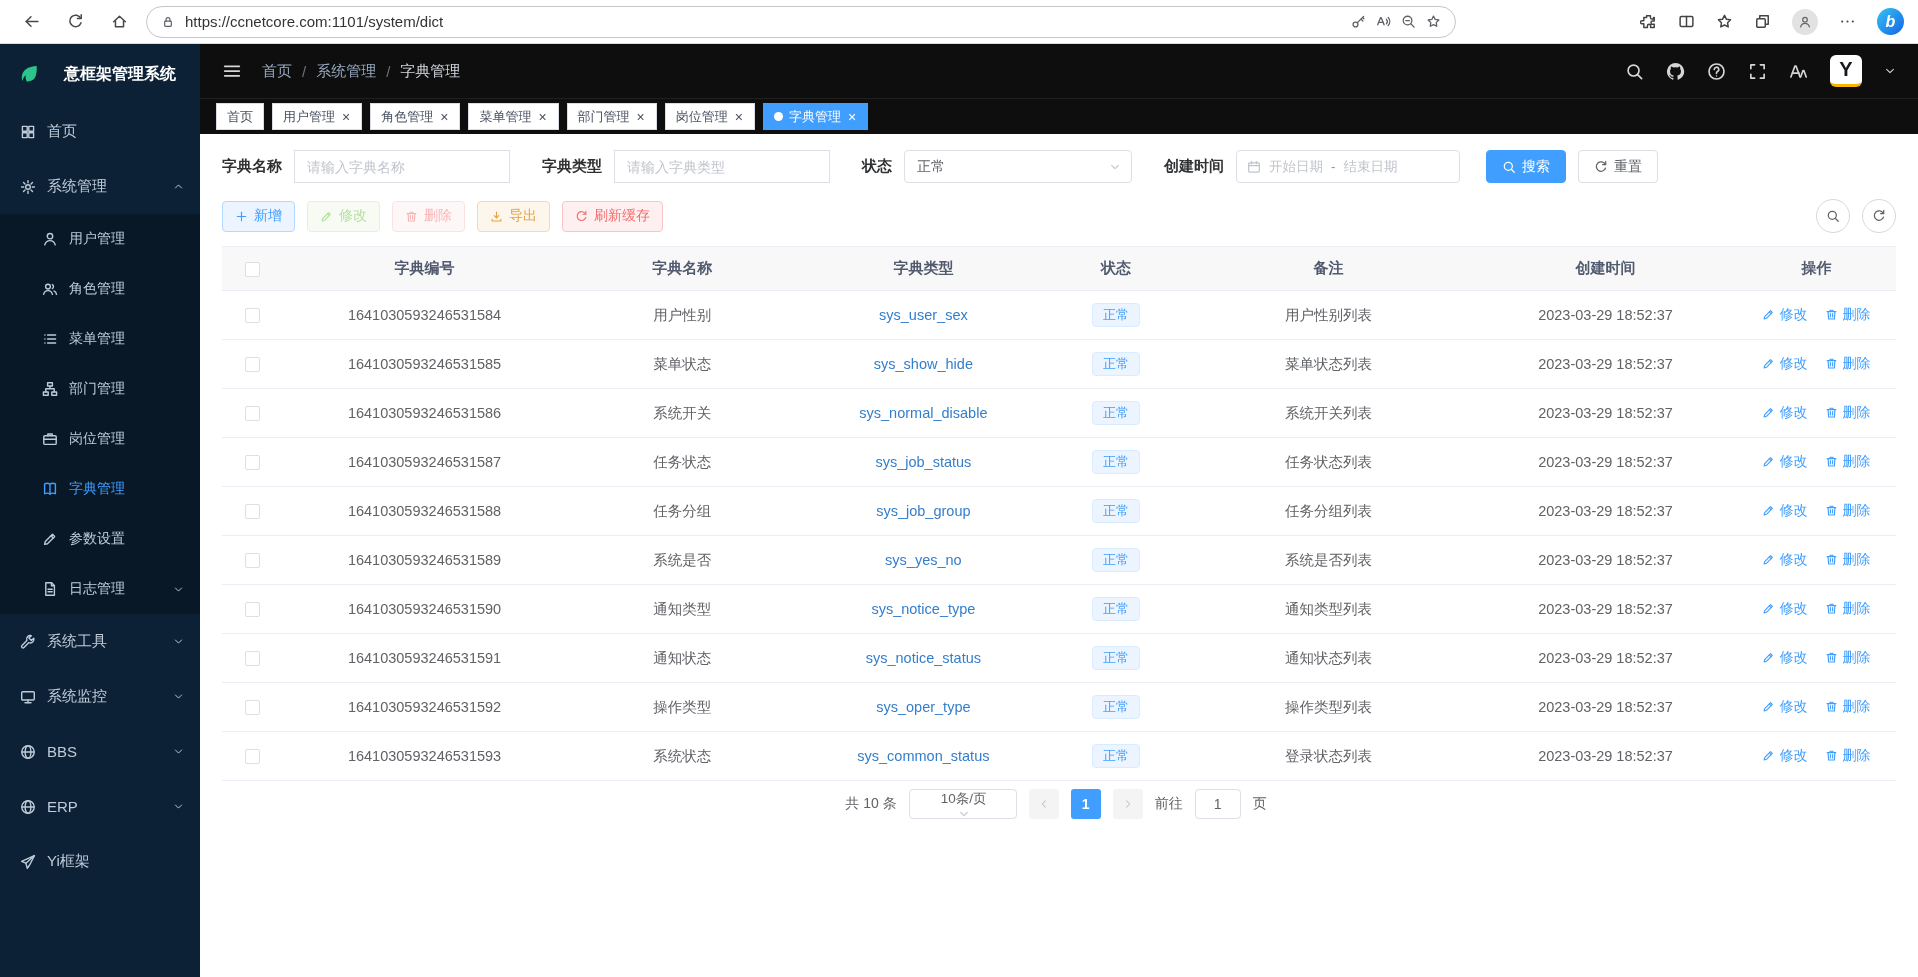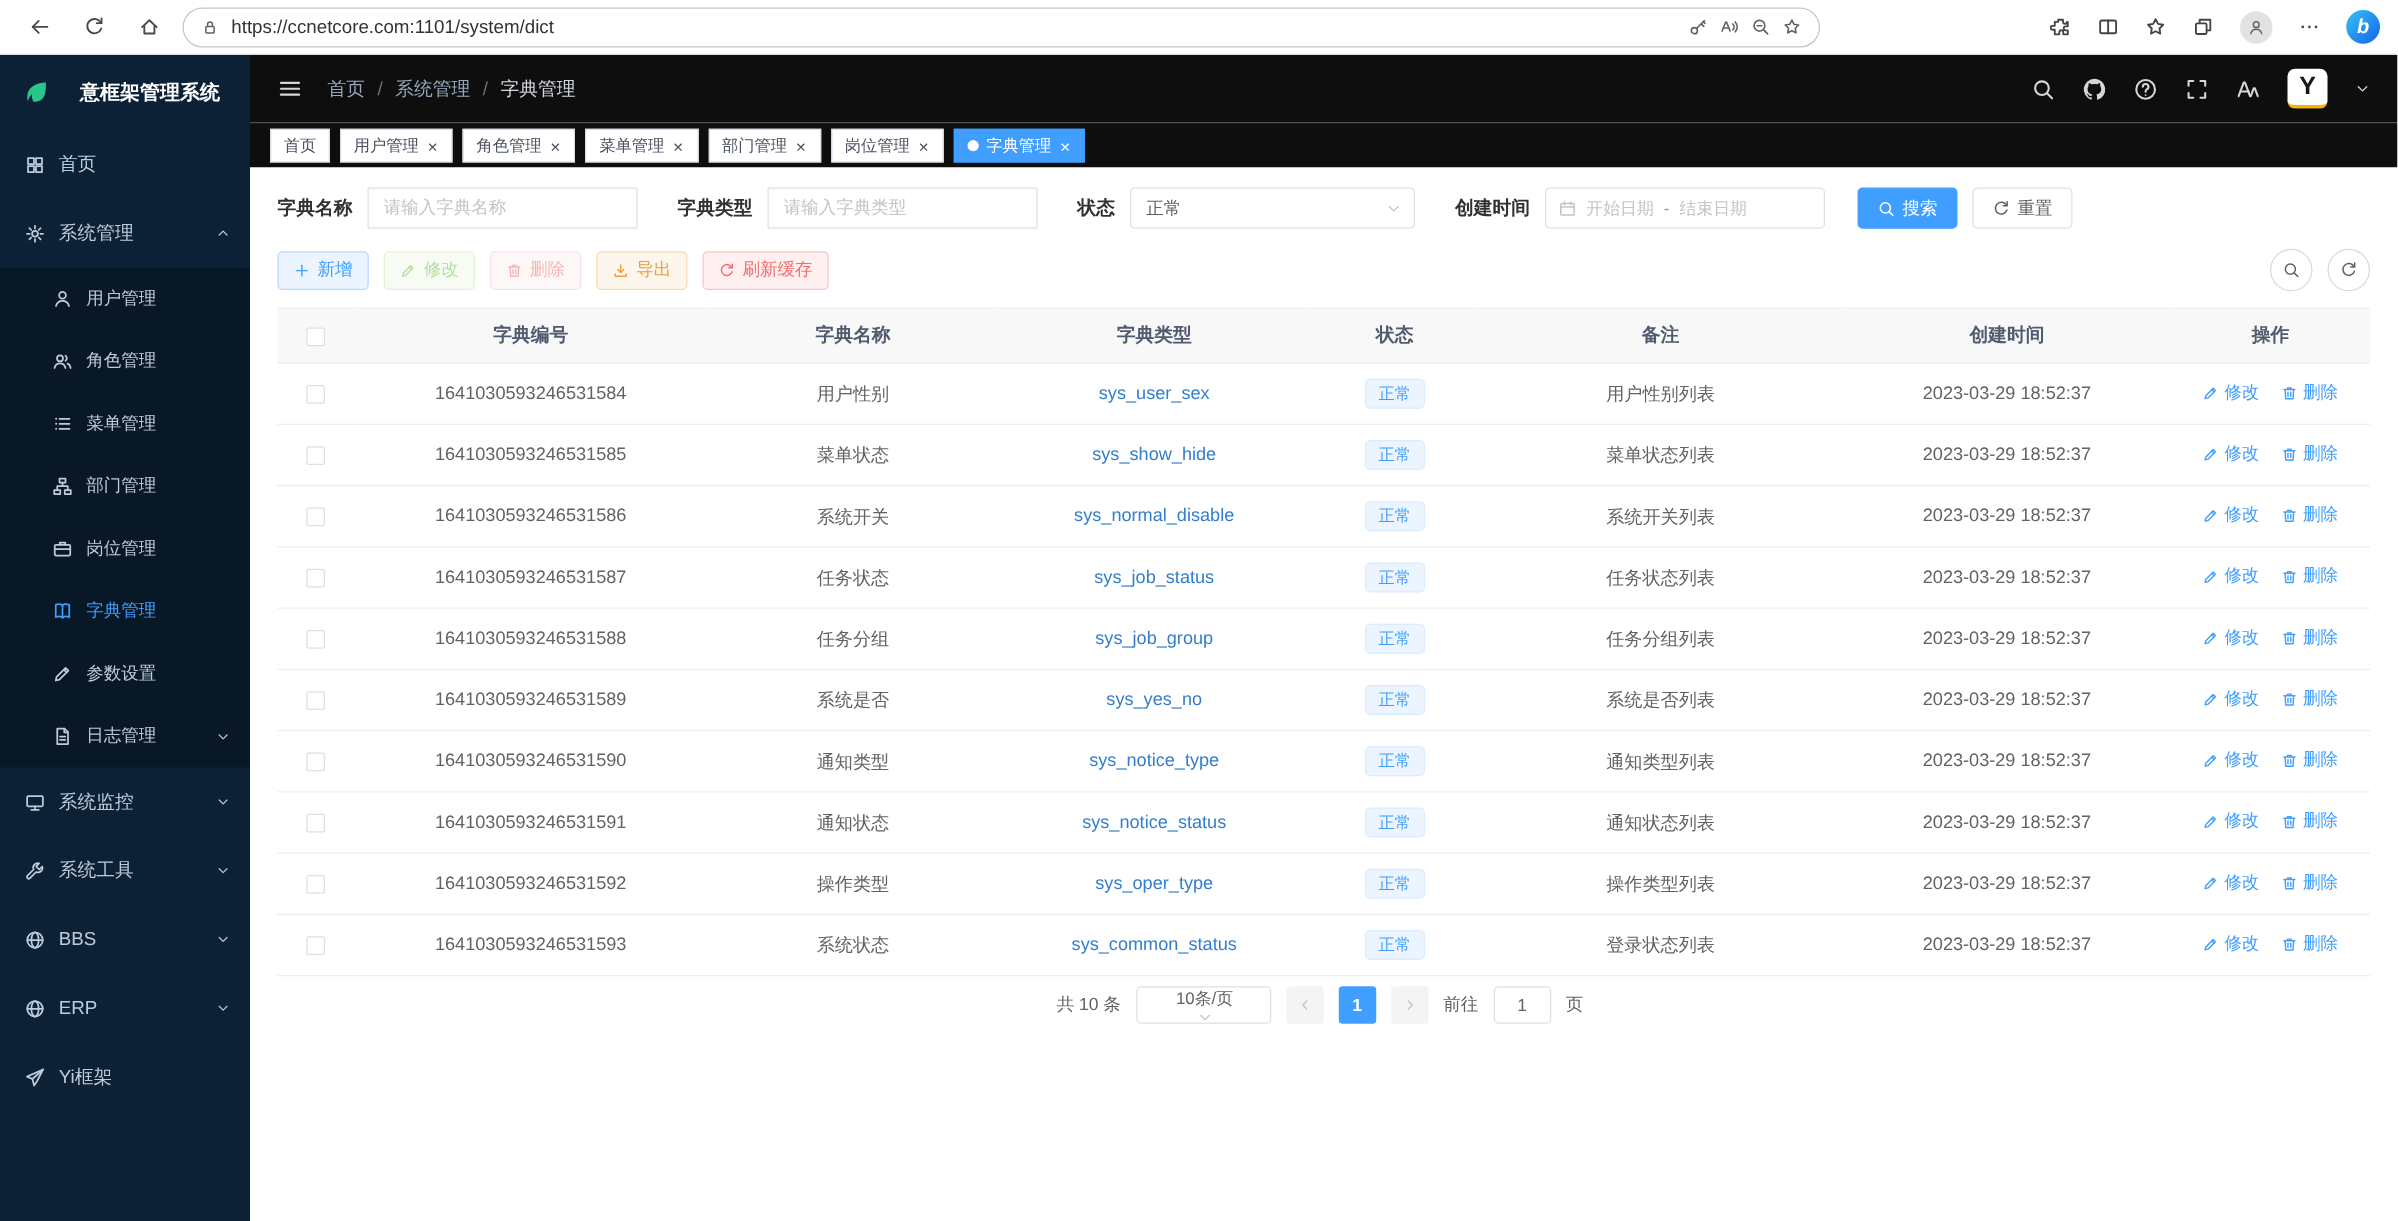--- a/index.html
+++ b/index.html
@@ -63,21 +63,21 @@
   .tag-dot { width:9px; height:9px; border-radius:50%; background:#fff; }
   .tag-close { font-size:14px; line-height:1; padding:0 1px; }
 
   
   .content { flex:1; background:#fff; padding:16px 22px; overflow:hidden; }
   .filter-row { display:flex; align-items:center; margin-bottom:16px; }
   .f-label { font-size:15px; font-weight:700; color:#303133; margin-right:12px; white-space:nowrap; }
   .f-gap { margin-left:32px; }
   .f-input { width:216px; height:33px; border:1px solid #dcdfe6; border-radius:0;
     padding:0 12px; font-size:14px; color:#606266; outline:none;
-    font-family:Liberation Mono, monospace; }
+    font-family:Liberation Sans, sans-serif; }
   ::placeholder { color:#c0c4cc; opacity:1; }
   .f-select { width:228px; height:33px; border:1px solid #dcdfe6; border-radius:4px;
     display:flex; align-items:center; justify-content:space-between; padding:0 10px 0 12px;
     font-size:14px; color:#606266; cursor:pointer; background:#fff; }
   .sel-arrow { color:#c0c4cc; }
   .f-date { width:224px; height:33px; border:1px solid #dcdfe6; border-radius:4px;
     display:flex; align-items:center; gap:8px; padding:0 10px; font-size:13.5px; background:#fff; cursor:pointer; }
   .f-date .ph { color:#c0c4cc; }
   .f-date .sep2 { color:#909399; }
   .btn { height:33px; border:1px solid transparent; border-radius:4px; font-size:14px;
@@ -358,39 +358,39 @@
     <span class="mi-arrow icn i11">
               <svg viewBox="0 0 16 16" fill="none" stroke="currentColor" stroke-width="1.4" stroke-linecap="round" stroke-linejoin="round">
                 <polyline points="3.5 5.8 8 10.3 12.5 5.8"></polyline>
               </svg>
             </span>
   </div>
         </div>
         <div class="menu-item top">
     <span class="mi-icon icn i16">
             <svg viewBox="0 0 16 16" fill="none" stroke="currentColor" stroke-width="1.4" stroke-linecap="round" stroke-linejoin="round">
+              <path d="M13.8 4.2a3.6 3.6 0 0 1-4.9 4.4L4 13.5a1.4 1.4 0 0 1-2-2l4.9-4.9a3.6 3.6 0 0 1 4.4-4.9L8.9 4.1l2.5 2.5z"></path>
+            </svg>
+          </span>
+    <span class="mi-label">系统工具</span>
+    <span class="mi-arrow icn i11">
+            <svg viewBox="0 0 16 16" fill="none" stroke="currentColor" stroke-width="1.4" stroke-linecap="round" stroke-linejoin="round">
+              <polyline points="3.5 5.8 8 10.3 12.5 5.8"></polyline>
+            </svg>
+          </span>
+  </div>
+        <div class="menu-item top">
+    <span class="mi-icon icn i16">
+            <svg viewBox="0 0 16 16" fill="none" stroke="currentColor" stroke-width="1.4" stroke-linecap="round" stroke-linejoin="round">
               <rect x="1.7" y="2.8" width="12.6" height="8.2" rx="1"></rect>
               <line x1="8" y1="11" x2="8" y2="13.6"></line>
               <line x1="5" y1="13.8" x2="11" y2="13.8"></line>
             </svg>
           </span>
     <span class="mi-label">系统监控</span>
-    <span class="mi-arrow icn i11">
-            <svg viewBox="0 0 16 16" fill="none" stroke="currentColor" stroke-width="1.4" stroke-linecap="round" stroke-linejoin="round">
-              <polyline points="3.5 5.8 8 10.3 12.5 5.8"></polyline>
-            </svg>
-          </span>
-  </div>
-        <div class="menu-item top">
-    <span class="mi-icon icn i16">
-            <svg viewBox="0 0 16 16" fill="none" stroke="currentColor" stroke-width="1.4" stroke-linecap="round" stroke-linejoin="round">
-              <path d="M13.8 4.2a3.6 3.6 0 0 1-4.9 4.4L4 13.5a1.4 1.4 0 0 1-2-2l4.9-4.9a3.6 3.6 0 0 1 4.4-4.9L8.9 4.1l2.5 2.5z"></path>
-            </svg>
-          </span>
-    <span class="mi-label">系统工具</span>
     <span class="mi-arrow icn i11">
             <svg viewBox="0 0 16 16" fill="none" stroke="currentColor" stroke-width="1.4" stroke-linecap="round" stroke-linejoin="round">
               <polyline points="3.5 5.8 8 10.3 12.5 5.8"></polyline>
             </svg>
           </span>
   </div>
         <div class="menu-item top">
     <span class="mi-icon icn i16">
             <svg viewBox="0 0 16 16" fill="none" stroke="currentColor" stroke-width="1.4" stroke-linecap="round" stroke-linejoin="round">
               <circle cx="8" cy="8" r="6.2"></circle>

